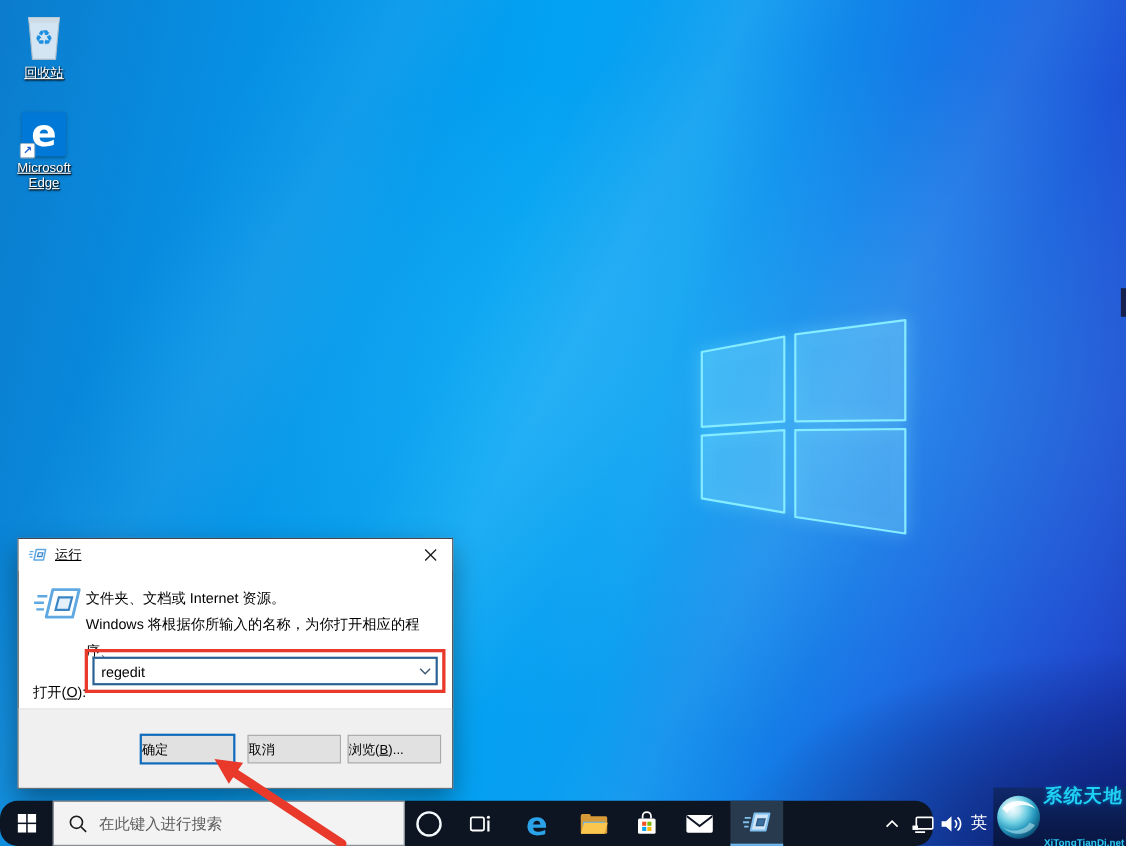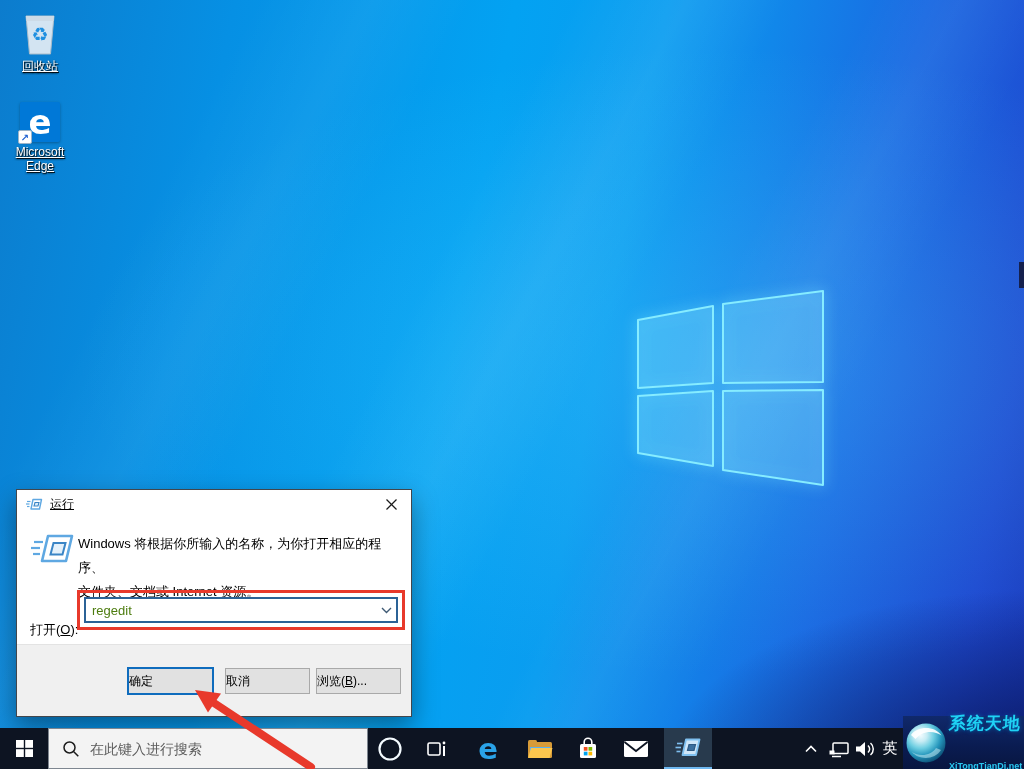--- a/index.html
+++ b/index.html
@@ -52,37 +52,37 @@
   .rd-desc-icon { position:absolute; left:13px; top:42px; }
   .rd-desc { position:absolute; left:61px; top:42px; width:326px; font-size:13px;
     color:#000; line-height:24px; }
   .rd-open-label { position:absolute; left:13px; top:113px; font-size:13px; color:#000;margin-top:18px; }
   .mnemonic { text-decoration:underline; }
   .rd-redbox { position:absolute; left:60px; top:100px; width:328px; height:40px;
     border:3px solid #e8392b; }
   .rd-combobox { position:absolute; inset:4px; border:2px solid #2b6296; background:#fff;
     display:flex; align-items:center; }
   .rd-input { flex:1; height:100%; border:none; outline:none; font-size:13px; padding:16px 6px;
-    color:#4d7c0f; font-family:"Liberation Sans","DejaVu Sans",sans-serif; background:transparent; }
+    color:#000000; font-family:"Liberation Sans","DejaVu Sans",sans-serif; background:transparent; }
   .rd-combo-chevron { width:20px; display:flex; align-items:center; justify-content:center; }
   .rd-footer { position:absolute; left:0; right:0; bottom:0; height:72px; background:#f0f0f0;
     border-top:1px solid #e3e3e3; }
   .rd-btn { position:absolute; top:23px; width:85px; height:26px; background:#e1e1e1;
     border:1px solid #a9a9a9; font-size:12px; color:#000; text-align:left; line-height:24px;
     font-family:"Liberation Sans","DejaVu Sans",sans-serif; }
   .rd-btn-ok { left:110px; top:22px; width:87px; height:28px; border:2px solid #0f6cbd; line-height:25px; }
   .rd-btn-cancel { left:208px; }
   .rd-btn-browse { left:299px; }
 
   
   .annotation-arrow { position:absolute; left:0; top:0; z-index:9; pointer-events:none; }
 
   
-  .taskbar { position:absolute; left:0; bottom:0; width:1024px; height:41px;
-    background:#0d1422; z-index:6; }
+  .taskbar { position:absolute; left:0; bottom:0; width:848px; height:41px;
+    background:#0d1422; z-index:6;border-radius:16px; }
   .tb-btn { position:absolute; top:0; height:41px; display:flex; align-items:center;
     justify-content:center; }
   .tb-start { left:0; width:48px; }
   .tb-search { left:48px; width:320px; background:#f3f3f3; border:1px solid #7e8690;
     justify-content:flex-start; }
   .tb-search-icon { margin-left:13px; }
   .tb-search-input { flex:1; border:none; outline:none; background:transparent; font-size:14px;
     margin-left:10px; color:#333; font-family:"Liberation Sans","DejaVu Sans",sans-serif; }
   .tb-search-input::placeholder { color:#5c5c5c; opacity:1; }
   .tb-cortana { left:368px; width:44px; }
@@ -169,22 +169,22 @@
     <path d="M18,4 L42,4 L36,29 L12,29 Z" fill="#fff" stroke="#5fa8e2" stroke-width="2.6" stroke-linejoin="round"></path>
     <path d="M23.5,11 L35.5,11 L32.5,22.5 L20.5,22.5 Z" fill="#e4f1fb" stroke="#3a85c6" stroke-width="2"></path>
     <g stroke="#5fa8e2" stroke-width="2.2">
       <line x1="4" y1="10" x2="13" y2="10"></line>
       <line x1="1" y1="16" x2="10" y2="16"></line>
       <line x1="3" y1="22" x2="10" y2="22"></line>
     </g>
   </svg>
 
   <div class="rd-desc">
+    <div>文件夹、文档或 Internet 资源。</div>
     <div>Windows 将根据你所输入的名称，为你打开相应的程序、</div>
-    <div>文件夹、文档或 Internet 资源。</div>
   </div>
 
   <div class="rd-open-label"><span>打开(</span><span class="mnemonic">O</span><span>):</span></div>
 
   <div class="rd-redbox">
     <div class="rd-combobox">
       <input class="rd-input" type="text" value="regedit" style="">
       <span class="rd-combo-chevron">
         <svg width="11" height="7" viewBox="0 0 11 7">
           <polyline points="1,1 5.5,5.5 10,1" fill="none" stroke="#3f5a74" stroke-width="1.4"></polyline>

